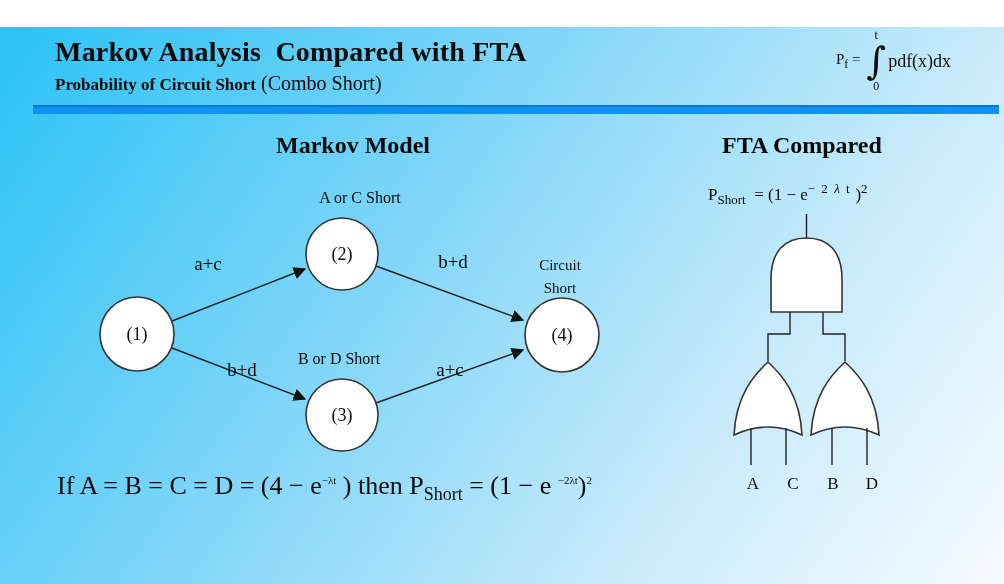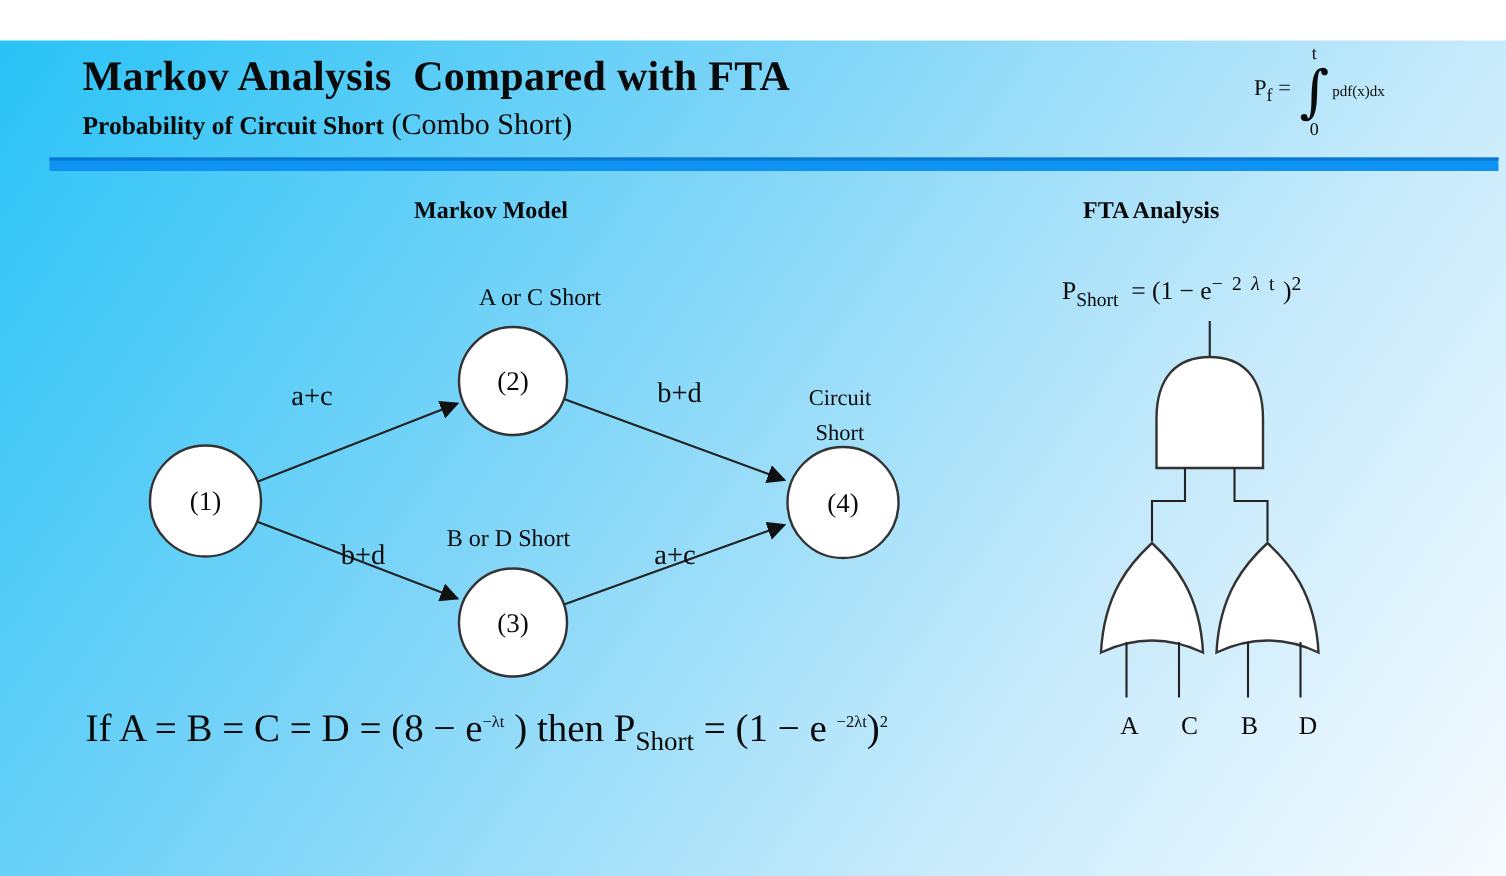--- a/index.html
+++ b/index.html
@@ -20,23 +20,23 @@
   .subtitle .sub-norm{font-size:20px;font-weight:normal;}
   .divider{position:absolute;left:33px;top:78px;width:966px;height:9px;
            background:#0e93f2;border-top:2px solid #0a78cf;box-sizing:border-box;}
   
   .pf-formula{position:absolute;left:836px;top:2px;display:flex;align-items:center;
               white-space:pre;font-size:15px;}
   .pf-formula .int-col{display:flex;flex-direction:column;align-items:center;margin:0 2px;}
   .pf-formula .int-limit{font-size:12px;line-height:13px;}
   .pf-formula .int-sign{font-size:38px;line-height:38px;font-family:"DejaVu Serif",serif;}
   .pf-formula sub{font-size:12px;}
-  .pf-body{font-size:10px;}
+  .pf-body{font-size:18px;}
   
-  .sec-head{position:absolute;font-size:16px;font-weight:bold;white-space:pre;}
+  .sec-head{position:absolute;font-size:24px;font-weight:bold;white-space:pre;}
   .markov-head{left:276px;top:105px;}
   .fta-head{left:722px;top:105px;}
   
   svg{position:absolute;overflow:visible;}
   .markov-svg{left:90px;top:140px;}
   .tree-svg{left:690px;top:180px;}
   svg text{font-family:"Liberation Serif","DejaVu Serif",serif;fill:#0a0a0a;}
   .state-label{font-size:18px;}
   .trans-label{font-size:19px;}
   .anno-label{font-size:16px;}
@@ -71,21 +71,21 @@
       <span class="int-limit">t</span>
       <span class="int-sign">∫</span>
       <span class="int-limit">0</span>
     </span>
     <span class="pf-body">pdf(x)dx</span>
   </div>
 
   <div class="divider"></div>
 
   <div class="sec-head markov-head">Markov Model</div>
-  <div class="sec-head fta-head">FTA Analysis</div>
+  <div class="sec-head fta-head">FTA Compared</div>
 
   <svg class="markov-svg" width="560" height="300" viewBox="0 0 560 300">
     <defs>
       <marker id="arrow" viewBox="0 0 10 10" refX="9" refY="5" markerWidth="9" markerHeight="9" orient="auto-start-reverse">
         <path d="M0,0 L10,5 L0,10 Z" fill="#111"></path>
       </marker>
     </defs>
 
     <line class="wire" x1="82" y1="154" x2="215" y2="102" marker-end="url(#arrow)"></line>
     <line class="wire" x1="82" y1="181" x2="215" y2="232" marker-end="url(#arrow)"></line>
@@ -125,16 +125,16 @@
     <path class="wire" d="M61,221 V258"></path>
     <path class="wire" d="M96,221 V258"></path>
     <path class="wire" d="M142,221 V258"></path>
     <path class="wire" d="M177,221 V258"></path>
     <text class="gate-letter" x="63" y="282" text-anchor="middle">A</text>
     <text class="gate-letter" x="103" y="282" text-anchor="middle">C</text>
     <text class="gate-letter" x="143" y="282" text-anchor="middle">B</text>
     <text class="gate-letter" x="182" y="282" text-anchor="middle">D</text>
   </svg>
 
-  <div class="equation"><span>If A = B = C = D = (8 − e</span><sup>−λt</sup><span> ) then P</span><sub>Short</sub><span> = (1 − e </span><sup>−2λt</sup><span>)</span><sup>2</sup></div>
+  <div class="equation"><span>If A = B = C = D = (4 − e</span><sup>−λt</sup><span> ) then P</span><sub>Short</sub><span> = (1 − e </span><sup>−2λt</sup><span>)</span><sup>2</sup></div>
 
 
 </div>
 
 </body></html>

